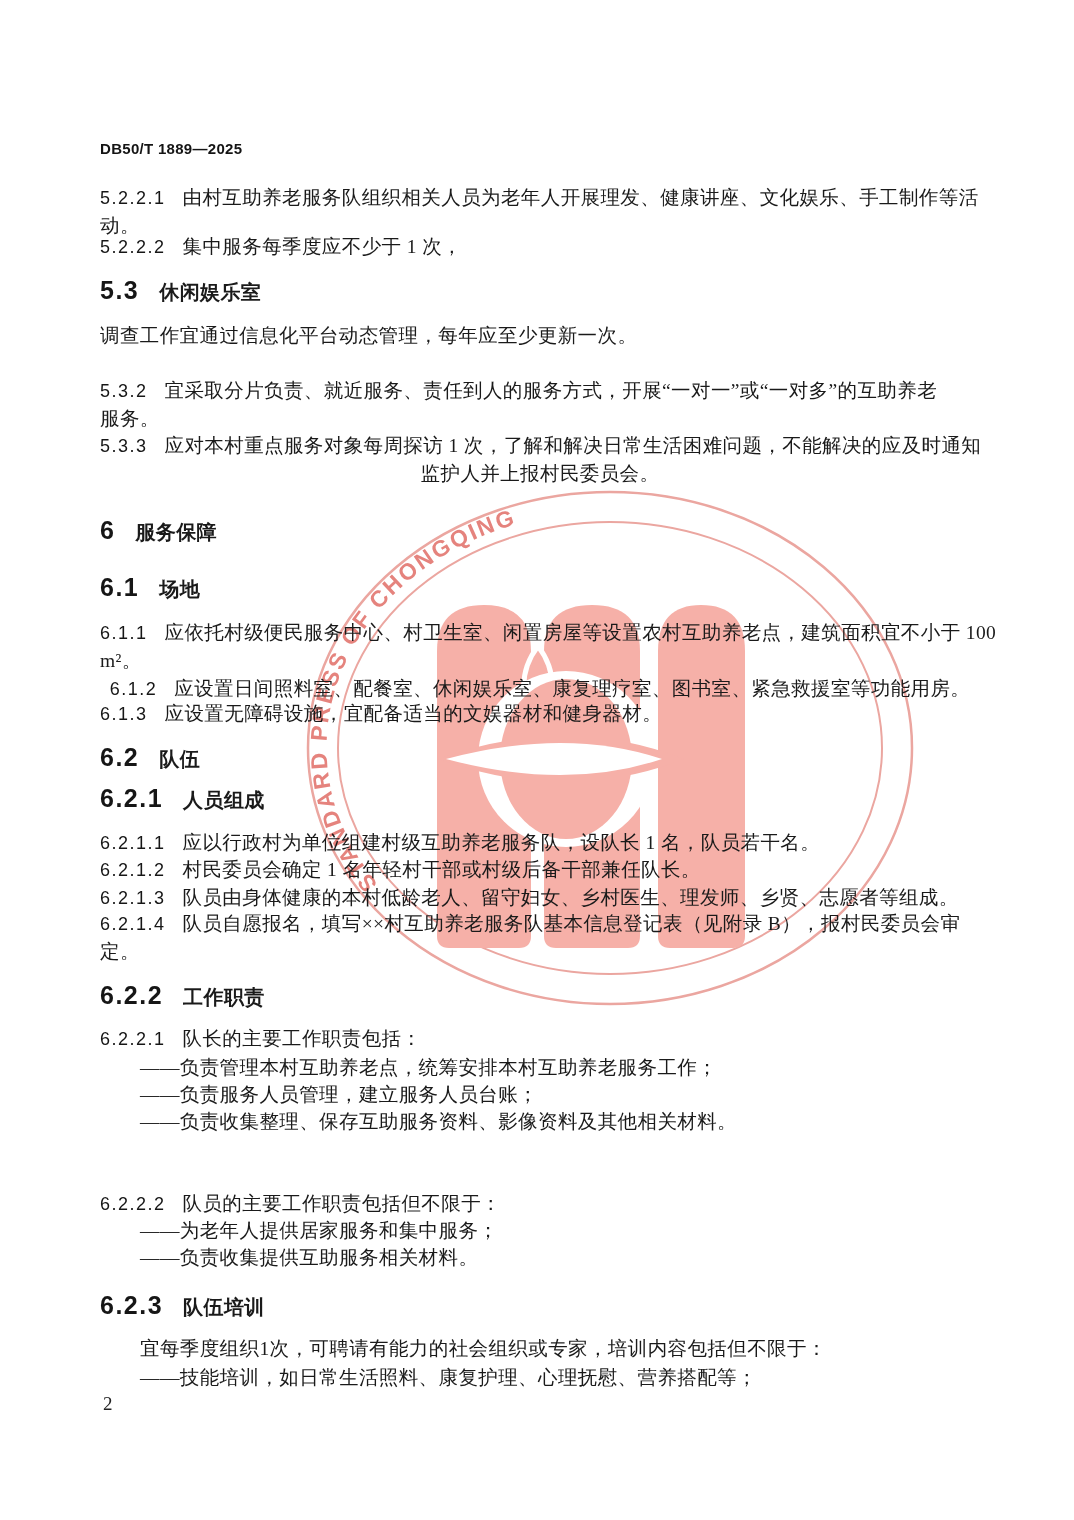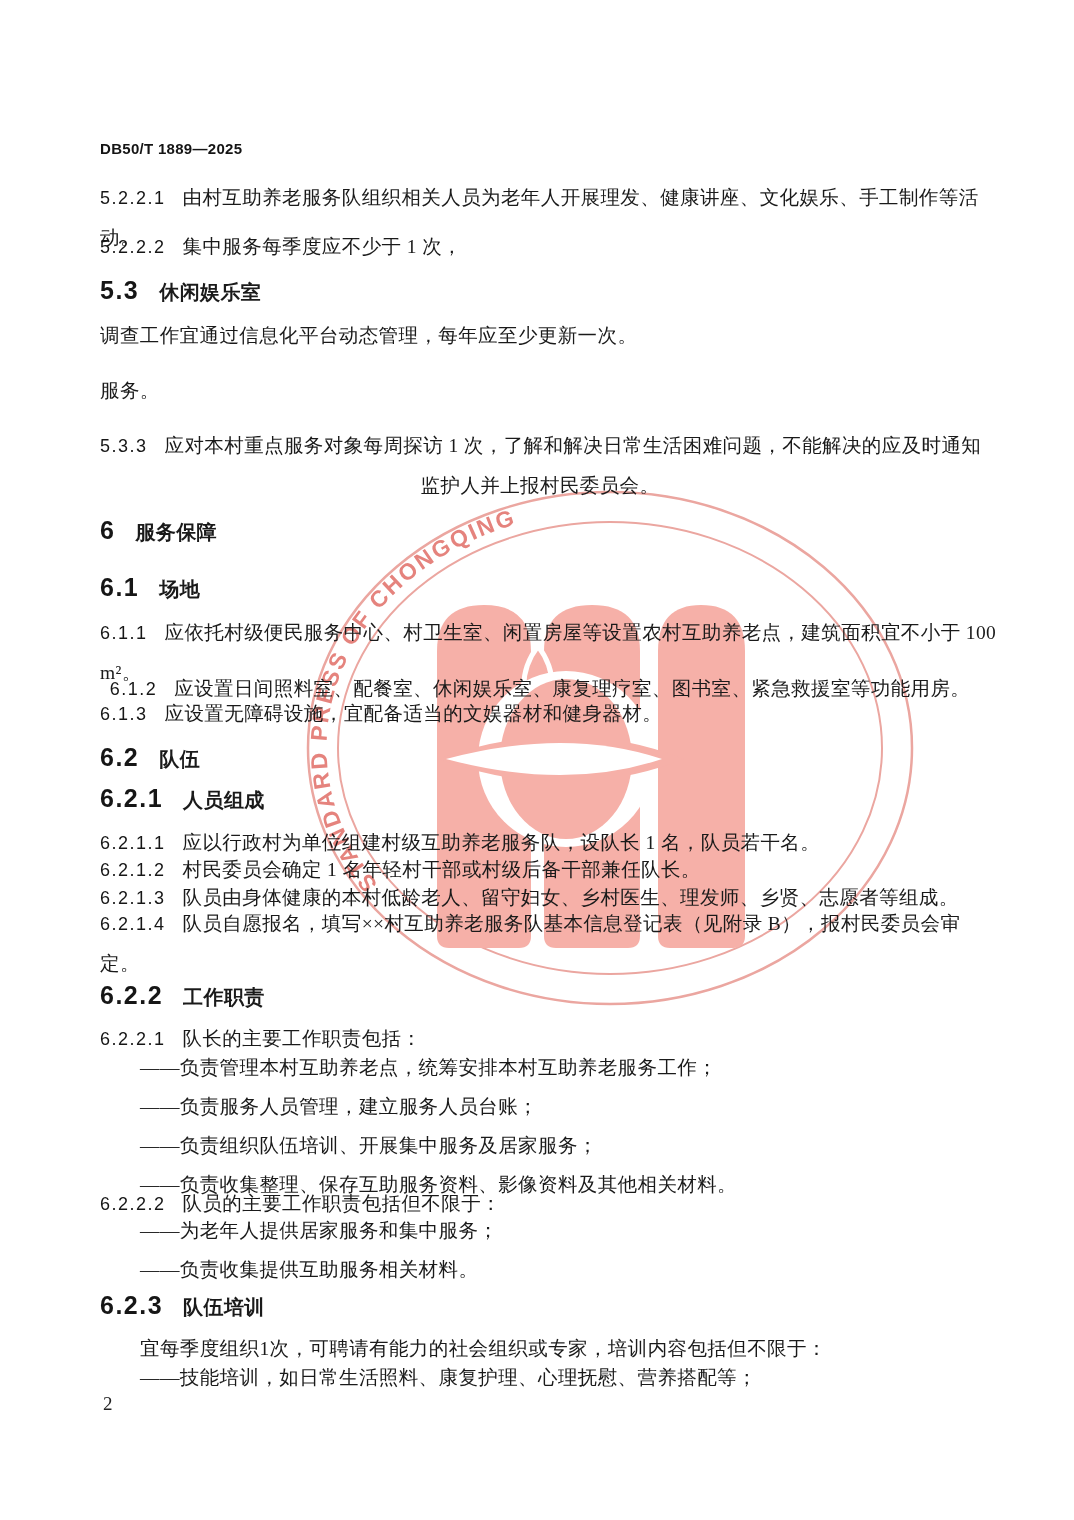--- a/index.html
+++ b/index.html
@@ -12,22 +12,22 @@
   
   .watermark{position:absolute;left:0;top:0;z-index:0;pointer-events:none;}
   
   .content{position:absolute;inset:0;z-index:1;}
   .doc-code{
     position:absolute;left:100px;top:140px;
     font-family:"Liberation Sans","DejaVu Sans",sans-serif;
     font-size:15px;font-weight:600;letter-spacing:.3px;color:#141414;
   }
   .block{
-    position:absolute;left:100px;width:880px;line-height:39px;
-    font-size:19.5px;letter-spacing:.4px;
+    position:absolute;left:100px;width:880px;line-height:27px;
+    font-size:19.5px;letter-spacing:.4px;margin-top:6px;
   }
   .block .line{white-space:nowrap;}
   .num{
     font-family:"Liberation Sans","DejaVu Sans",sans-serif;
     font-size:18px;letter-spacing:1.5px;margin-right:17px;color:#161616;
   }
   .block.heading{font-weight:700;font-size:20px;}
   .block.heading .num{font-weight:700;font-size:25px;margin-right:20px;}
   .block.dash .line{padding-left:40px;}
   .block.indent .line{padding-left:40px;}
@@ -89,20 +89,21 @@
           <div class="line">动。</div>
         </div>
         <div class="block clause" style="top: 227px;">
           <div class="line"><span class="num">5.2.2.2</span><span>集中服务每季度应不少于 1 次，</span></div>
         </div>
         <div class="block heading" style="top: 271px;"><span class="num">5.3</span><span>休闲娱乐室</span></div>
         <div class="block clause" style="top: 316px;">
           <div class="line">调查工作宜通过信息化平台动态管理，每年应至少更新一次。</div>
         </div>
         <div class="block clause" style="top: 371px;">
+          <div class="line"><span class="num">5.3.2</span><span>宜采取分片负责、就近服务、责任到人的服务方式，开展“一对一”或“一对多”的互助养老</span></div>
           <div class="line">服务。</div>
         </div>
         <div class="block clause" style="top: 426px; text-align: center;">
           <div class="line"><span class="num">5.3.3</span><span>应对本村重点服务对象每周探访 1 次，了解和解决日常生活困难问题，不能解决的应及时通知</span></div>
           <div class="line">监护人并上报村民委员会。</div>
         </div>
         <div class="block heading" style="top: 511px;"><span class="num">6</span><span>服务保障</span></div>
         <div class="block heading" style="top: 568px;"><span class="num">6.1</span><span>场地</span></div>
         <div class="block clause" style="top: 613px;">
           <div class="line"><span class="num">6.1.1</span><span>应依托村级便民服务中心、村卫生室、闲置房屋等设置农村互助养老点，建筑面积宜不小于 100</span></div>
@@ -129,21 +130,20 @@
           <div class="line"><span class="num">6.2.1.4</span><span>队员自愿报名，填写××村互助养老服务队基本信息登记表（见附录 B），报村民委员会审</span></div>
           <div class="line">定。</div>
         </div>
         <div class="block heading" style="top: 976px;"><span class="num">6.2.2</span><span>工作职责</span></div>
         <div class="block clause" style="top: 1019px;">
           <div class="line"><span class="num">6.2.2.1</span><span>队长的主要工作职责包括：</span></div>
         </div>
         <div class="block dash" style="top: 1048px;">
           <div class="line">——负责管理本村互助养老点，统筹安排本村互助养老服务工作；</div>
           <div class="line">——负责服务人员管理，建立服务人员台账；</div>
-          <div class="line">——负责组织队伍培训、开展集中服务及居家服务；</div>
           <div class="line">——负责收集整理、保存互助服务资料、影像资料及其他相关材料。</div>
         </div>
         <div class="block clause" style="top: 1184px;">
           <div class="line"><span class="num">6.2.2.2</span><span>队员的主要工作职责包括但不限于：</span></div>
         </div>
         <div class="block dash" style="top: 1211px;">
           <div class="line">——为老年人提供居家服务和集中服务；</div>
           <div class="line">——负责收集提供互助服务相关材料。</div>
         </div>
         <div class="block heading" style="top: 1286px;"><span class="num">6.2.3</span><span>队伍培训</span></div>

